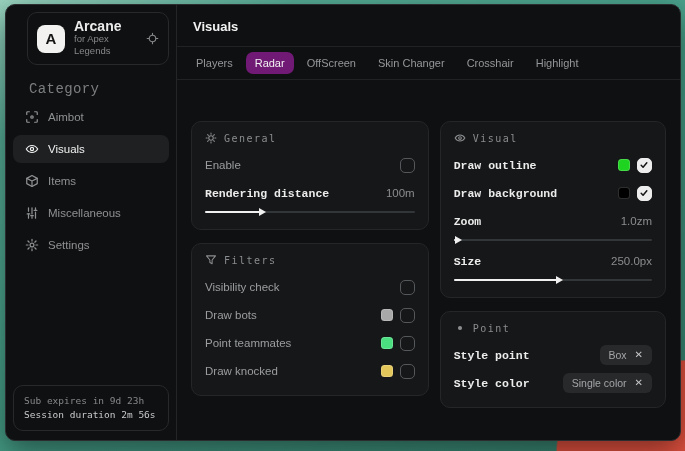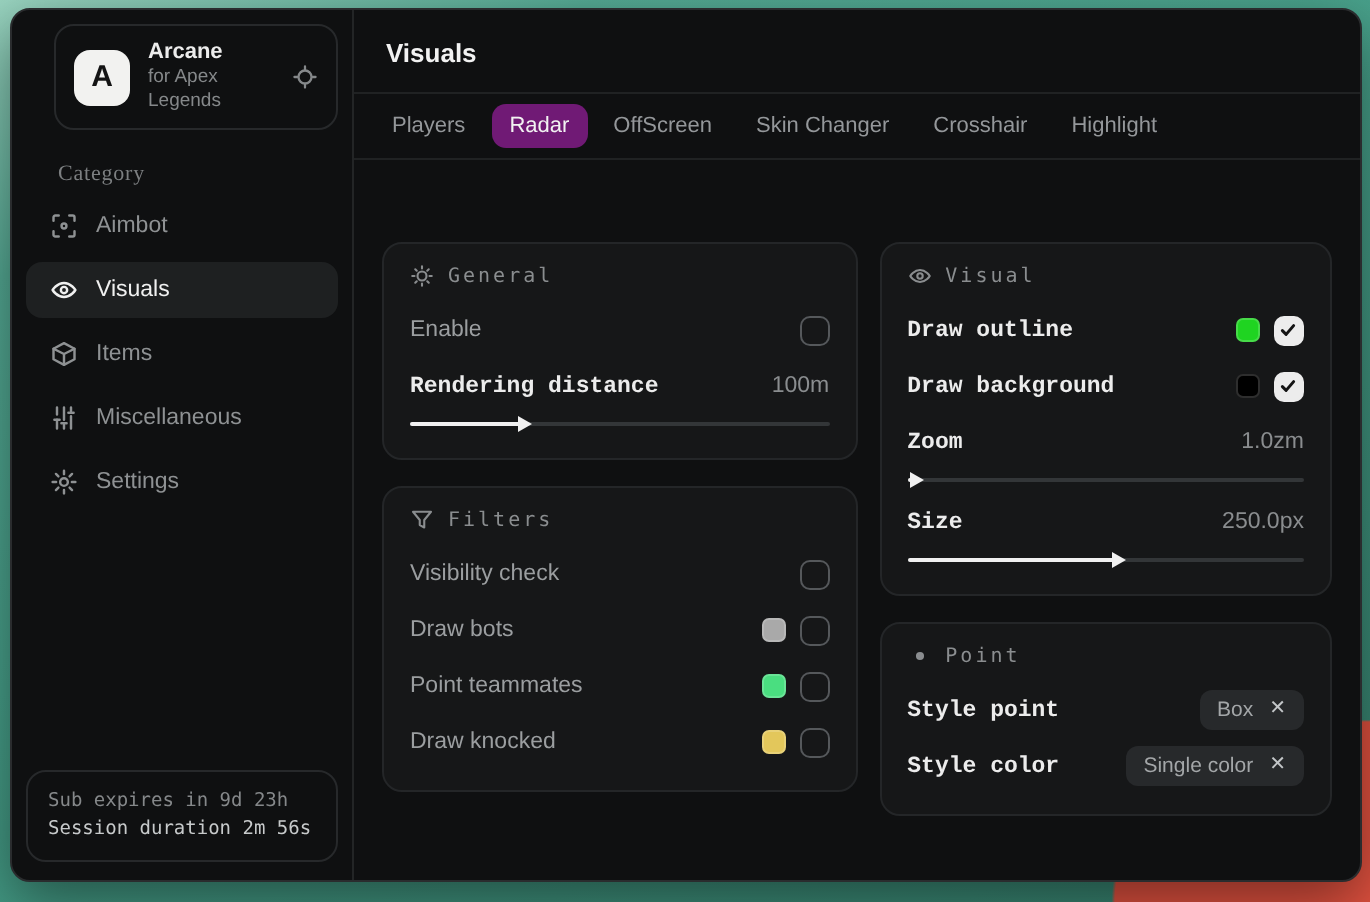--- a/index.html
+++ b/index.html
@@ -24,26 +24,26 @@
   .logo-card {
     border:1px solid #27292b; border-radius:10px; padding:7px 9px;
     display:flex; align-items:center; gap:9px; margin:0 0 8px 14px;
   }
   .logo-badge {
     width:28px; height:28px; border-radius:8px; background:#f2f2f0;
     color:#141414; font-weight:bold; font-size:15px;
     display:flex; align-items:center; justify-content:center; flex:0 0 28px;
   }
   .logo-text { flex:1; min-width:0; }
-  .logo-name { color:#ececec; font-size:11px; font-weight:bold; line-height:13px; }
+  .logo-name { color:#ececec; font-size:14px; font-weight:bold; line-height:13px; }
   .logo-sub  { color:#85888a; font-size:9.5px; line-height:12px; }
   .logo-pin  { color:#85888a; flex:0 0 auto; display:flex; }
   .category-label {
-    color:#7c7f81; font-size:11px; letter-spacing:.4px;
-    margin:8px 0 6px 16px; font-family:Liberation Serif, serif;
+    color:#7c7f81; font-size:14px; letter-spacing:.4px;
+    margin:8px 0 6px 16px; font-family:Liberation Mono, monospace;
   }
   .nav { display:flex; flex-direction:column; gap:4px; }
   .nav-item {
     display:flex; align-items:center; gap:9px; color:#8e9193;
     font-size:11.5px; padding:7px 9px 7px 12px; border-radius:8px; cursor:pointer;
   }
   .nav-item .nicon { display:flex; color:inherit; }
   .nav-item.active { background:#1e2021; color:#f0f0f0; }
   .sidebar-spacer { flex:1; }
   .session-card {

